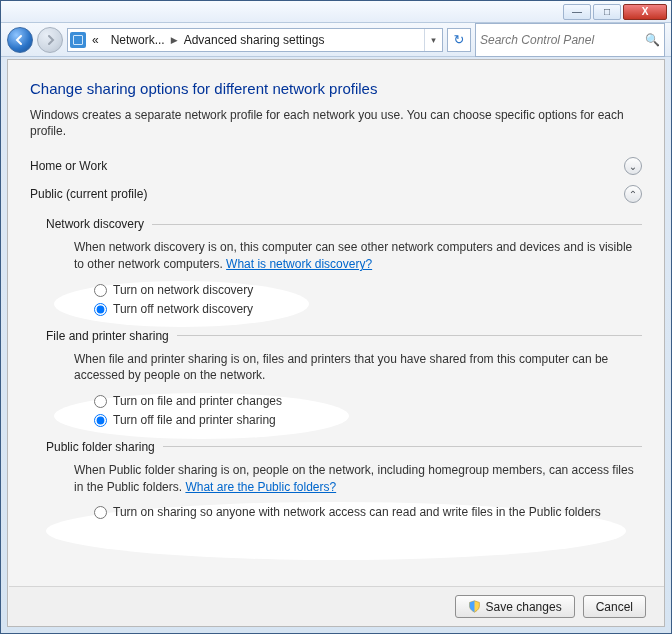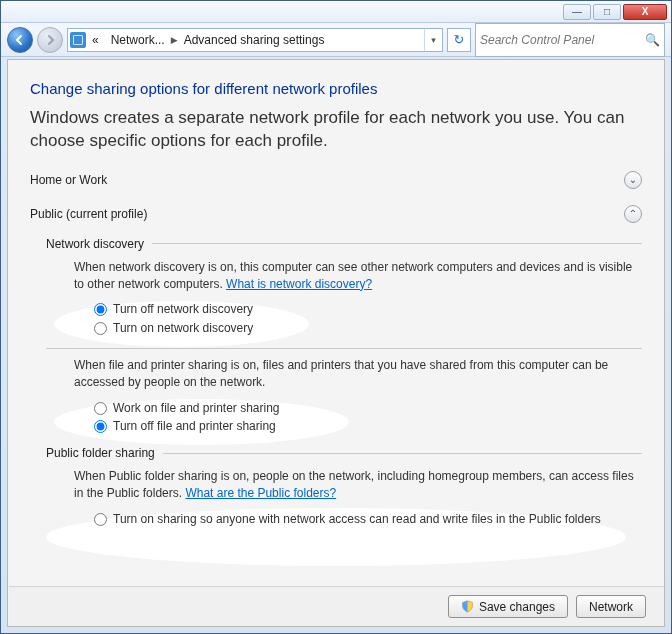--- a/index.html
+++ b/index.html
@@ -77,21 +77,21 @@
     position:absolute;top:58px;left:6px;right:6px;bottom:6px;
     background:#f4f4f4;
     border:1px solid #b9b9b9;
     padding: 14px 22px 23px 22px;
     overflow:hidden;
     color:#333;
   }
   h1.page-title{
     color:#003399;font-weight:normal;font-size:15px;margin:6px 0 10px 0;
   }
-  .intro{font-size:17px;color:#333;margin-bottom:14px;line-height:1.35;}
+  .intro{font-size:12px;color:#333;margin-bottom:14px;line-height:1.35;}
   .profile-row{
     display:flex;align-items:center;justify-content:space-between;
     padding:4px 0;
     font-size:12px;color:#222;gap:38px;
   }
   .chev{
     width:18px;height:18px;border:1px solid #9aa2ac;border-radius:50%;
     background:linear-gradient(#fdfdfd,#e3e6ea);
     display:flex;align-items:center;justify-content:center;
     font-size:10px;color:#4a4f56;
@@ -168,56 +168,57 @@
 
   <div class="content">
     <h1 class="page-title">Change sharing options for different network profiles</h1>
     <div class="intro">Windows creates a separate network profile for each network you use. You can choose specific options for each profile.</div>
 
     <div class="profile-row">
       <span>Home or Work</span>
       <span class="chev">⌄</span>
     </div>
 
-    <div class="profile-row" style="margin-top:8px;">
+    <div class="profile-row" style="margin-top:2px;">
       <span>Public (current profile)</span>
       <span class="chev">⌃</span>
     </div>
 
     <div class="section">
 
       <div class="group-header">
         <span>Network discovery</span>
         <span class="rule"></span>
       </div>
       <div class="group-body hlwrap">
         <div class="highlight" style="left:-20px;top:42px;width:255px;height:46px;"></div>
         <span>When network discovery is on, this computer can see other network computers and devices and is visible to other network computers. </span><a href="#">What is network discovery?</a>
         <div class="radios">
           <label class="radio-row">
+              <input type="radio" name="nd" style="">
+              <span>Turn on network discovery</span>
+            </label>
+          <label class="radio-row">
               <input type="radio" name="nd" checked="" style="">
               <span>Turn off network discovery</span>
             </label>
-          <label class="radio-row">
-              <input type="radio" name="nd" style="">
-              <span>Turn on network discovery</span>
-            </label>
         </div>
       </div>
 
       <div class="group-header">
+        <span>File and printer sharing</span>
         <span class="rule"></span>
       </div>
       <div class="group-body hlwrap">
         <div class="highlight" style="left:-20px;top:42px;width:295px;height:46px;"></div>
         <span>When file and printer sharing is on, files and printers that you have shared from this computer can be accessed by people on the network.</span>
         <div class="radios">
           <label class="radio-row">
               <input type="radio" name="fp" style="">
-              <span>Work on file and printer sharing</span>
+              <span>Turn on file and printer changes</span>
             </label>
           <label class="radio-row">
               <input type="radio" name="fp" checked="" style="">
               <span>Turn off file and printer sharing</span>
             </label>
         </div>
       </div>
 
       <div class="group-header">
         <span>Public folder sharing</span>
@@ -240,17 +241,17 @@
       <button class="btn">
         <span class="shield">
           <svg viewBox="0 0 16 16">
               <path d="M8 1 L14 3 V8 C14 12 8 15 8 15 C8 15 2 12 2 8 V3 Z" fill="#ffd34e" stroke="#b58a1f" stroke-width="0.7"></path>
               <path d="M8 1 L8 15 C8 15 2 12 2 8 V3 Z" fill="#4aa3ff"></path>
             </svg>
         </span>
         <span>Save changes</span>
       </button>
       <button class="btn">
-        <span>Network</span>
+        <span>Cancel</span>
       </button>
     </div>
   </div>
 </div>
 
 </body></html>

